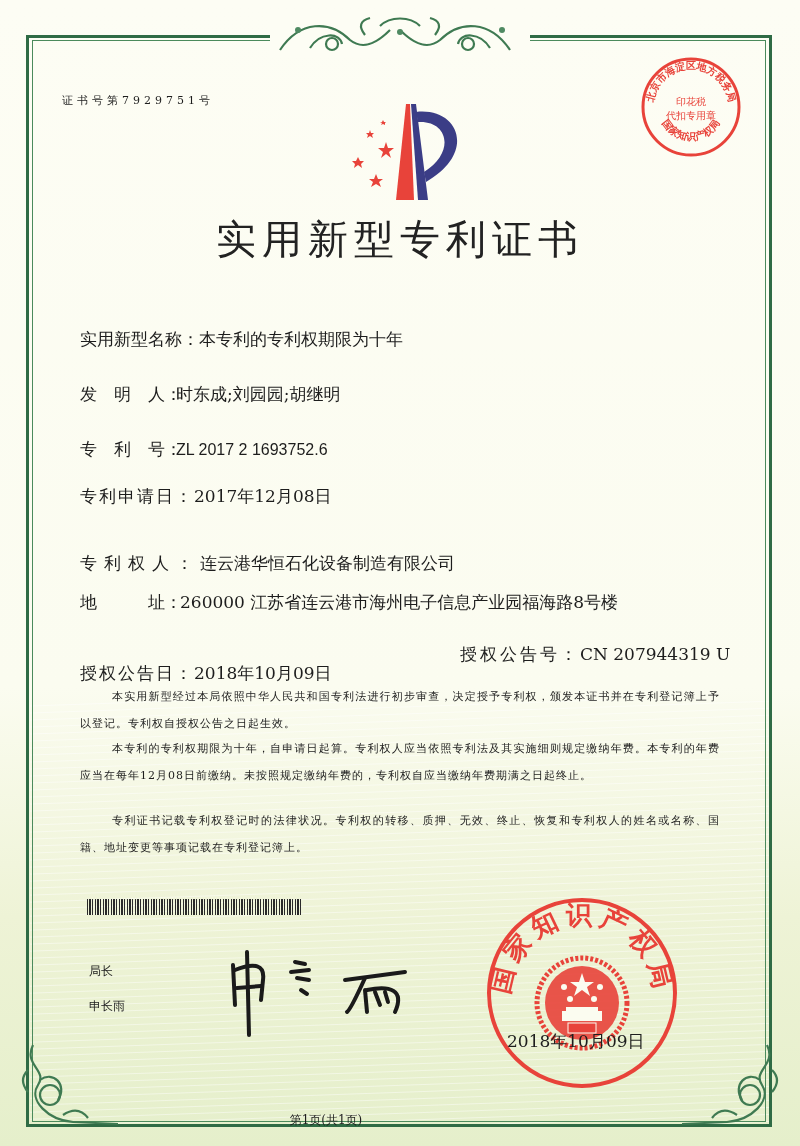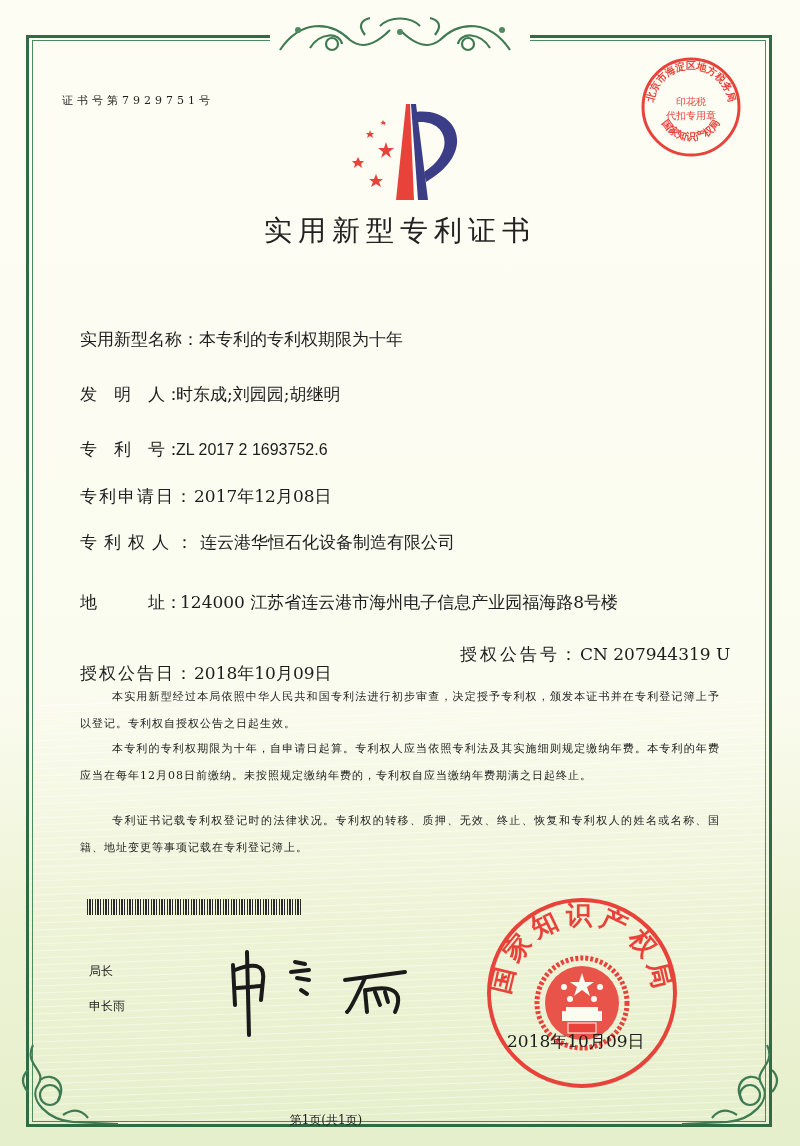--- a/index.html
+++ b/index.html
@@ -26,21 +26,21 @@
   .cert-no {
     position: absolute; left: 62px; top: 93px; font-size: 11px; letter-spacing: 4px;
   }
   .stamp-small {
     position: absolute; left: 639px; top: 55px; width: 104px; height: 104px;
   }
   .logo { position: absolute; left: 338px; top: 92px; width: 130px; height: 110px; }
   .title {
     position: absolute; left: 0; width: 800px; top: 212px; text-align: center;
     font-family: "DejaVu Sans", "Liberation Sans", sans-serif;
-    font-size: 28px; letter-spacing: 6px; color: #222;
+    font-size: 40px; letter-spacing: 6px; color: #222;
   }
   .field { position: absolute; left: 80px; font-size: 17px; white-space: nowrap; }
   .field .lbl { display: inline-block; font-family: Liberation Serif, serif; }
   .para {
     position: absolute; left: 80px; width: 640px; font-size: 11px; line-height: 27px;
     text-indent: 32px; letter-spacing: 1px; text-align: justify;
   }
   .barcode {
     position: absolute; left: 87px; top: 899px; width: 216px; height: 16px;
     background: repeating-linear-gradient(90deg, #2a2a2a 0 1px, transparent 1px 2px, #2a2a2a 2px 4px, transparent 4px 5px, #2a2a2a 5px 6px, transparent 6px 8px);
@@ -139,25 +139,25 @@
 </div>
 <div class="field" style="top:383px">
   <span class="lbl" style="width:96px;letter-spacing:0">发　明　人：</span><span>时东成;刘园园;胡继明</span>
 </div>
 <div class="field" style="top:438px">
   <span class="lbl" style="width:96px">专　利　号：</span><span style="font-family:Liberation Sans, sans-serif;font-size:16px">ZL 2017 2 1693752.6</span>
 </div>
 <div class="field" style="top:485px">
   <span class="lbl" style="letter-spacing:2px">专利申请日：</span><span>2017年12月08日</span>
 </div>
-<div class="field" style="top:531px">
+<div class="field" style="top:552px">
   <span class="lbl" style="letter-spacing:7px">专利权人：</span><span>连云港华恒石化设备制造有限公司</span>
 </div>
 <div class="field" style="top:591px">
-  <span class="lbl" style="width:100px">地　　　址：</span><span>124000 江苏省连云港市海州电子信息产业园福海路8号楼</span>
+  <span class="lbl" style="width:100px">地　　　址：</span><span>260000 江苏省连云港市海州电子信息产业园福海路8号楼</span>
 </div>
 <div class="field" style="top:662px">
   <span class="lbl" style="letter-spacing:2px">授权公告日：</span><span>2018年10月09日</span>
 </div>
 <div class="field" style="top:643px;left:460px">
   <span class="lbl" style="letter-spacing:3px">授权公告号：</span><span>CN 207944319 U</span>
 </div>
 
 <div class="para" style="top:683px">本实用新型经过本局依照中华人民共和国专利法进行初步审查，决定授予专利权，颁发本证书并在专利登记簿上予以登记。专利权自授权公告之日起生效。</div>
 <div class="para" style="top:735px">本专利的专利权期限为十年，自申请日起算。专利权人应当依照专利法及其实施细则规定缴纳年费。本专利的年费应当在每年12月08日前缴纳。未按照规定缴纳年费的，专利权自应当缴纳年费期满之日起终止。</div>

